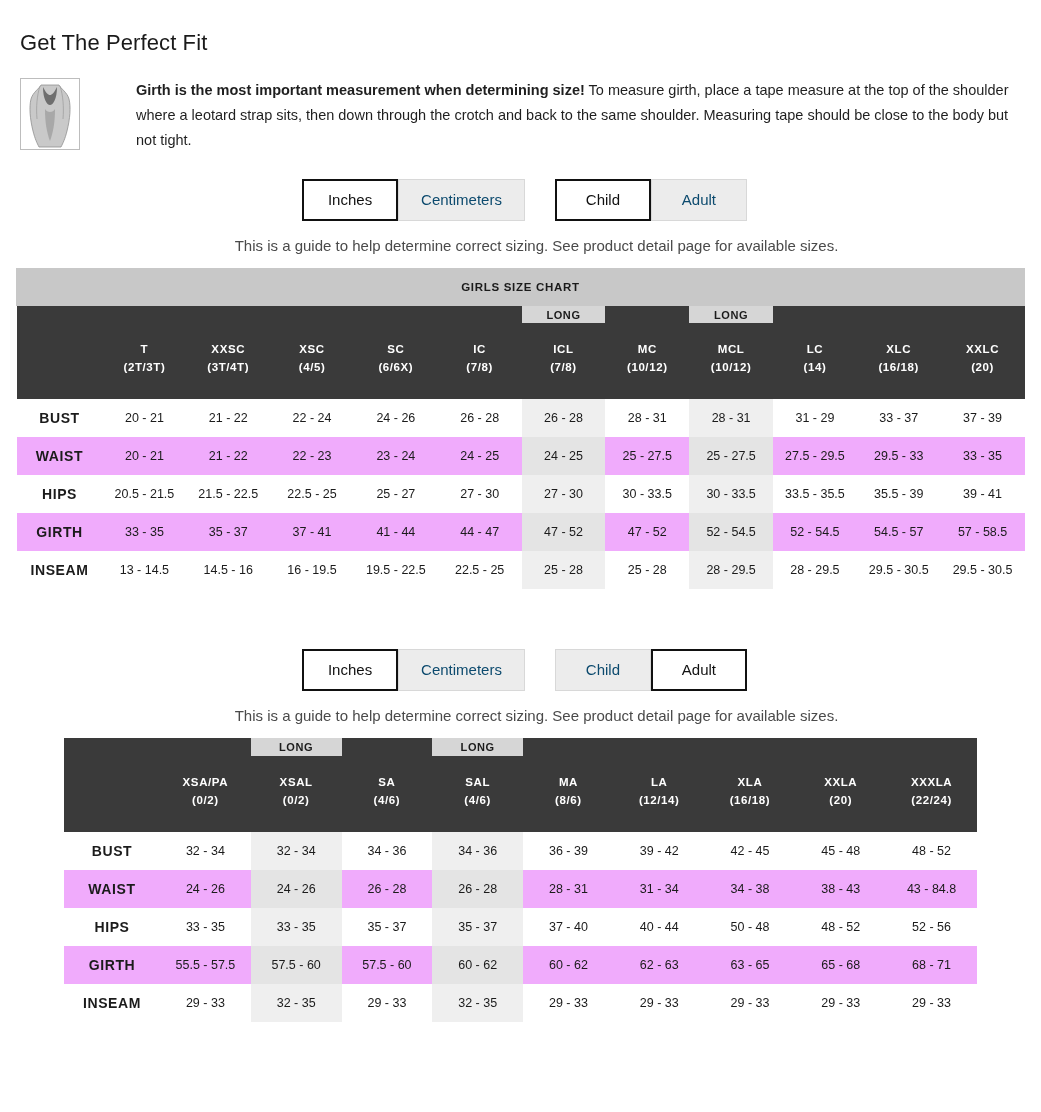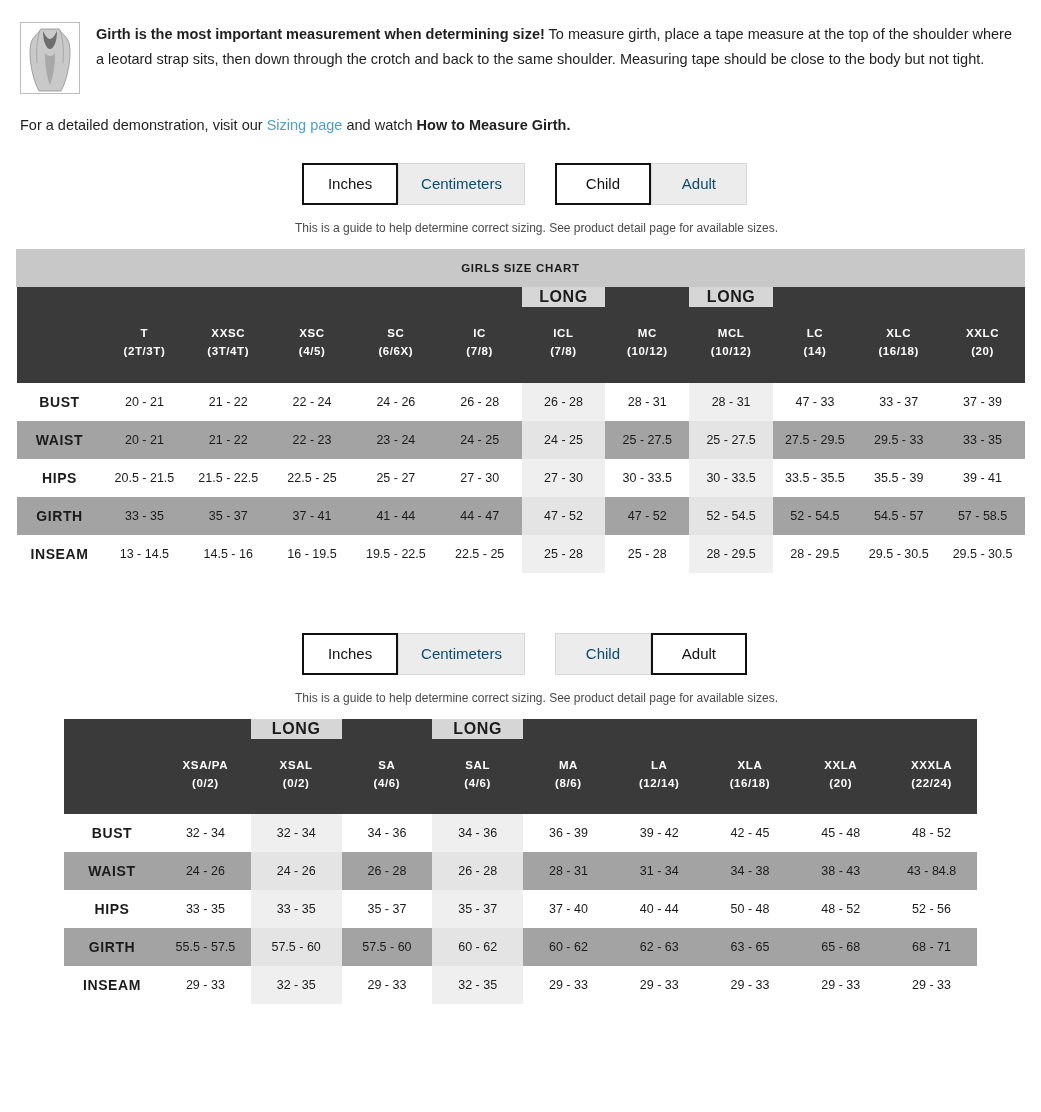--- a/index.html
+++ b/index.html
@@ -38,20 +38,21 @@
     flex: 0 0 auto;
     position: relative;
     overflow: hidden;
   }
   .figure-box svg { display: block; }
   .intro-text {
     font-size: 14.5px;
     line-height: 1.72;
     color: #1f1f1f;
     max-width: 935px;
+    margin-left: 40px;
   }
   .intro-text b { font-weight: 700; }
   .detail-line {
     margin: 20px 20px 0 20px;
     font-size: 14.5px;
     color: #1f1f1f;
     line-height: 1.6;
   }
   .detail-line a {
     color: #4a9fd4;
@@ -83,21 +84,21 @@
   .tbtn.active {
     background: #ffffff;
     border: 2px solid #111111;
     color: #111111;
     padding: 10px 21px;
   }
   .gap { width: 30px; }
 
   .guide-note {
     text-align: center;
-    font-size: 12px;
+    font-size: 15px;
     color: #4a4a4a;
     margin-top: 16px;
     padding-left: 32px;
   }
 
   table.size-table {
     border-collapse: collapse;
     table-layout: fixed;
     font-size: 12.5px;
   }
@@ -113,21 +114,21 @@
     letter-spacing: 0.7px;
     text-align: center;
     padding: 12px 0;
     border: 1px solid #c8c8c8;
   }
   td.longhdr, td.blankhdr {
     background: #3a3a3a;
     color: #fff;
     height: 18px;
     text-align: center;
-    font-size: 16px;
+    font-size: 11px;
     font-weight: 700;
     letter-spacing: 0.6px;
     border: none;
   }
   td.longhdr.light {
     background: #d6d6d6;
     color: #1b1b1b;
   }
   td.sizehdr {
     background: #3a3a3a;
@@ -153,51 +154,49 @@
     padding: 11px 4px;
     background: #fff;
   }
   td.val {
     text-align: center;
     font-size: 12.5px;
     color: #1b1b1b;
     padding: 11px 3px;
     background: #fff;
   }
-  tr.shaded td.rowlabel, tr.shaded td.val { background: #a3a3a3; }
+  tr.shaded td.rowlabel, tr.shaded td.val { background: #f0abfc; }
   td.val.shadecol { background: #efefef; }
   tr.shaded td.val.shadecol { background: #e4e4e4; }
 
   .spacer-lg { height: 34px; }
 </style>
 </head>
 <body>
 
 <div class="page">
 
+  <h1 class="title">Get The Perfect Fit</h1>
 
   <div class="intro">
     <div class="figure-box">
       <svg width="58" height="70" viewBox="0 0 58 70" xmlns="http://www.w3.org/2000/svg">
         <rect x="0" y="0" width="58" height="70" fill="#ffffff"></rect>
         <path d="M20 6 C18 10 12 13 10 20 C8 28 9 40 12 52 C14 60 16 64 18 68 L40 68 C42 64 44 60 46 52 C49 40 50 28 48 20 C46 13 40 10 38 6 Z" fill="#c9c9c9" stroke="#8f8f8f" stroke-width="0.8"></path>
         <path d="M22 8 C22 20 26 26 29 26 C32 26 36 20 36 8 C33 14 31 16 29 16 C27 16 25 14 22 8 Z" fill="#6e6e6e"></path>
         <path d="M24 30 C24 44 26 54 29 62 C32 54 34 44 34 30 C32 34 26 34 24 30 Z" fill="#8d8d8d" opacity="0.55"></path>
         <path d="M19 7 C16 16 15 28 16 40" fill="none" stroke="#9a9a9a" stroke-width="0.7"></path>
         <path d="M39 7 C42 16 43 28 42 40" fill="none" stroke="#9a9a9a" stroke-width="0.7"></path>
       </svg>
     </div>
     <div class="intro-text">
       <b>Girth is the most important measurement when determining size!</b><span> To measure girth, place a tape measure at the top of the shoulder where a leotard strap sits, then down through the crotch and back to the same shoulder. Measuring tape should be close to the body but not tight.</span>
     </div>
   </div>
 
-  <div class="detail-line">
-    <span>For a detailed demonstration, visit our </span><a href="#">Sizing page</a><span> and watch </span><b>How to Measure Girth.</b>
-  </div>
 
   <div class="toggle-row">
     <div class="toggle-group">
       <button class="tbtn active">Inches</button>
       <button class="tbtn">Centimeters</button>
     </div>
     <div class="gap"></div>
     <div class="toggle-group">
       <button class="tbtn active">Child</button>
       <button class="tbtn">Adult</button>
@@ -248,21 +247,21 @@
         <tr>
           <td class="rowlabel">BUST</td>
           <td class="val">20 - 21</td>
           <td class="val">21 - 22</td>
           <td class="val">22 - 24</td>
           <td class="val">24 - 26</td>
           <td class="val">26 - 28</td>
           <td class="val shadecol">26 - 28</td>
           <td class="val">28 - 31</td>
           <td class="val shadecol">28 - 31</td>
-          <td class="val">47 - 33</td>
+          <td class="val">31 - 29</td>
           <td class="val">33 - 37</td>
           <td class="val">37 - 39</td>
         </tr>
         <tr class="shaded">
           <td class="rowlabel">WAIST</td>
           <td class="val">20 - 21</td>
           <td class="val">21 - 22</td>
           <td class="val">22 - 23</td>
           <td class="val">23 - 24</td>
           <td class="val">24 - 25</td>

